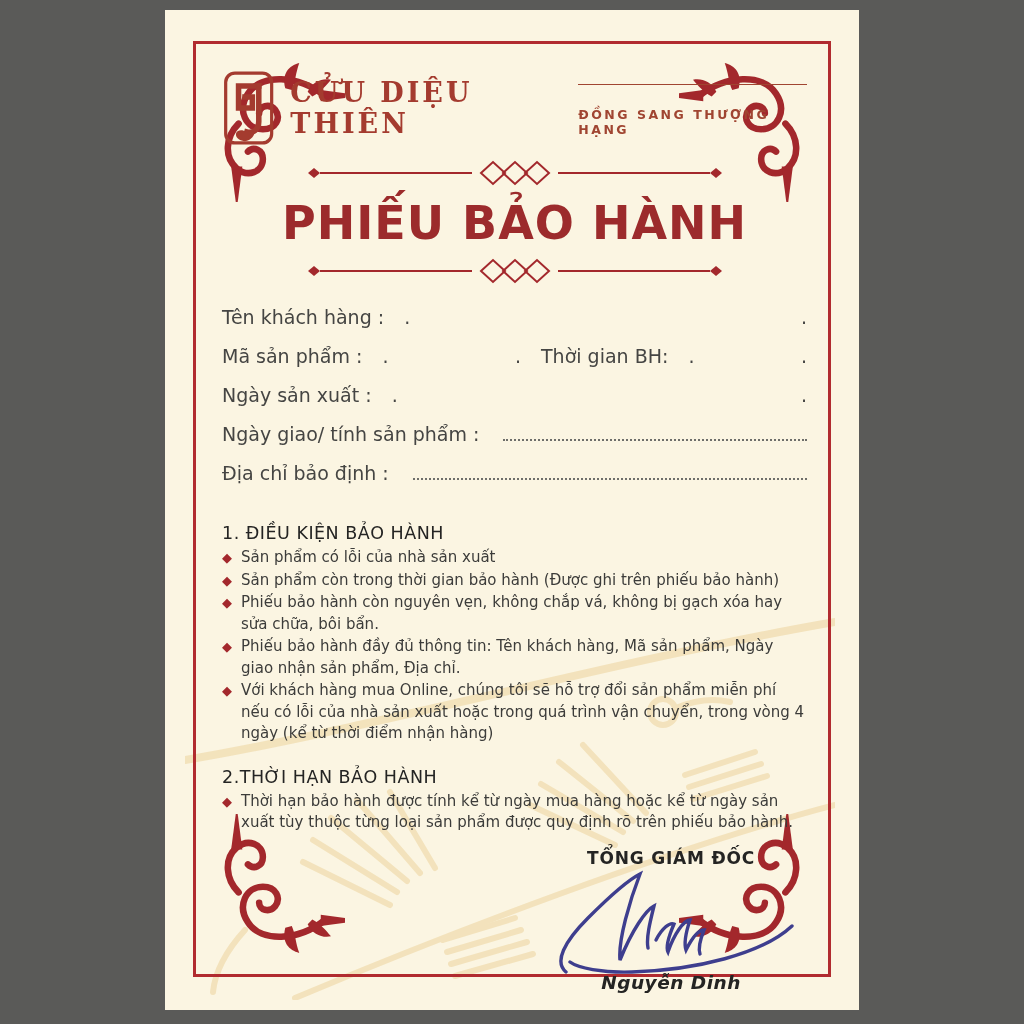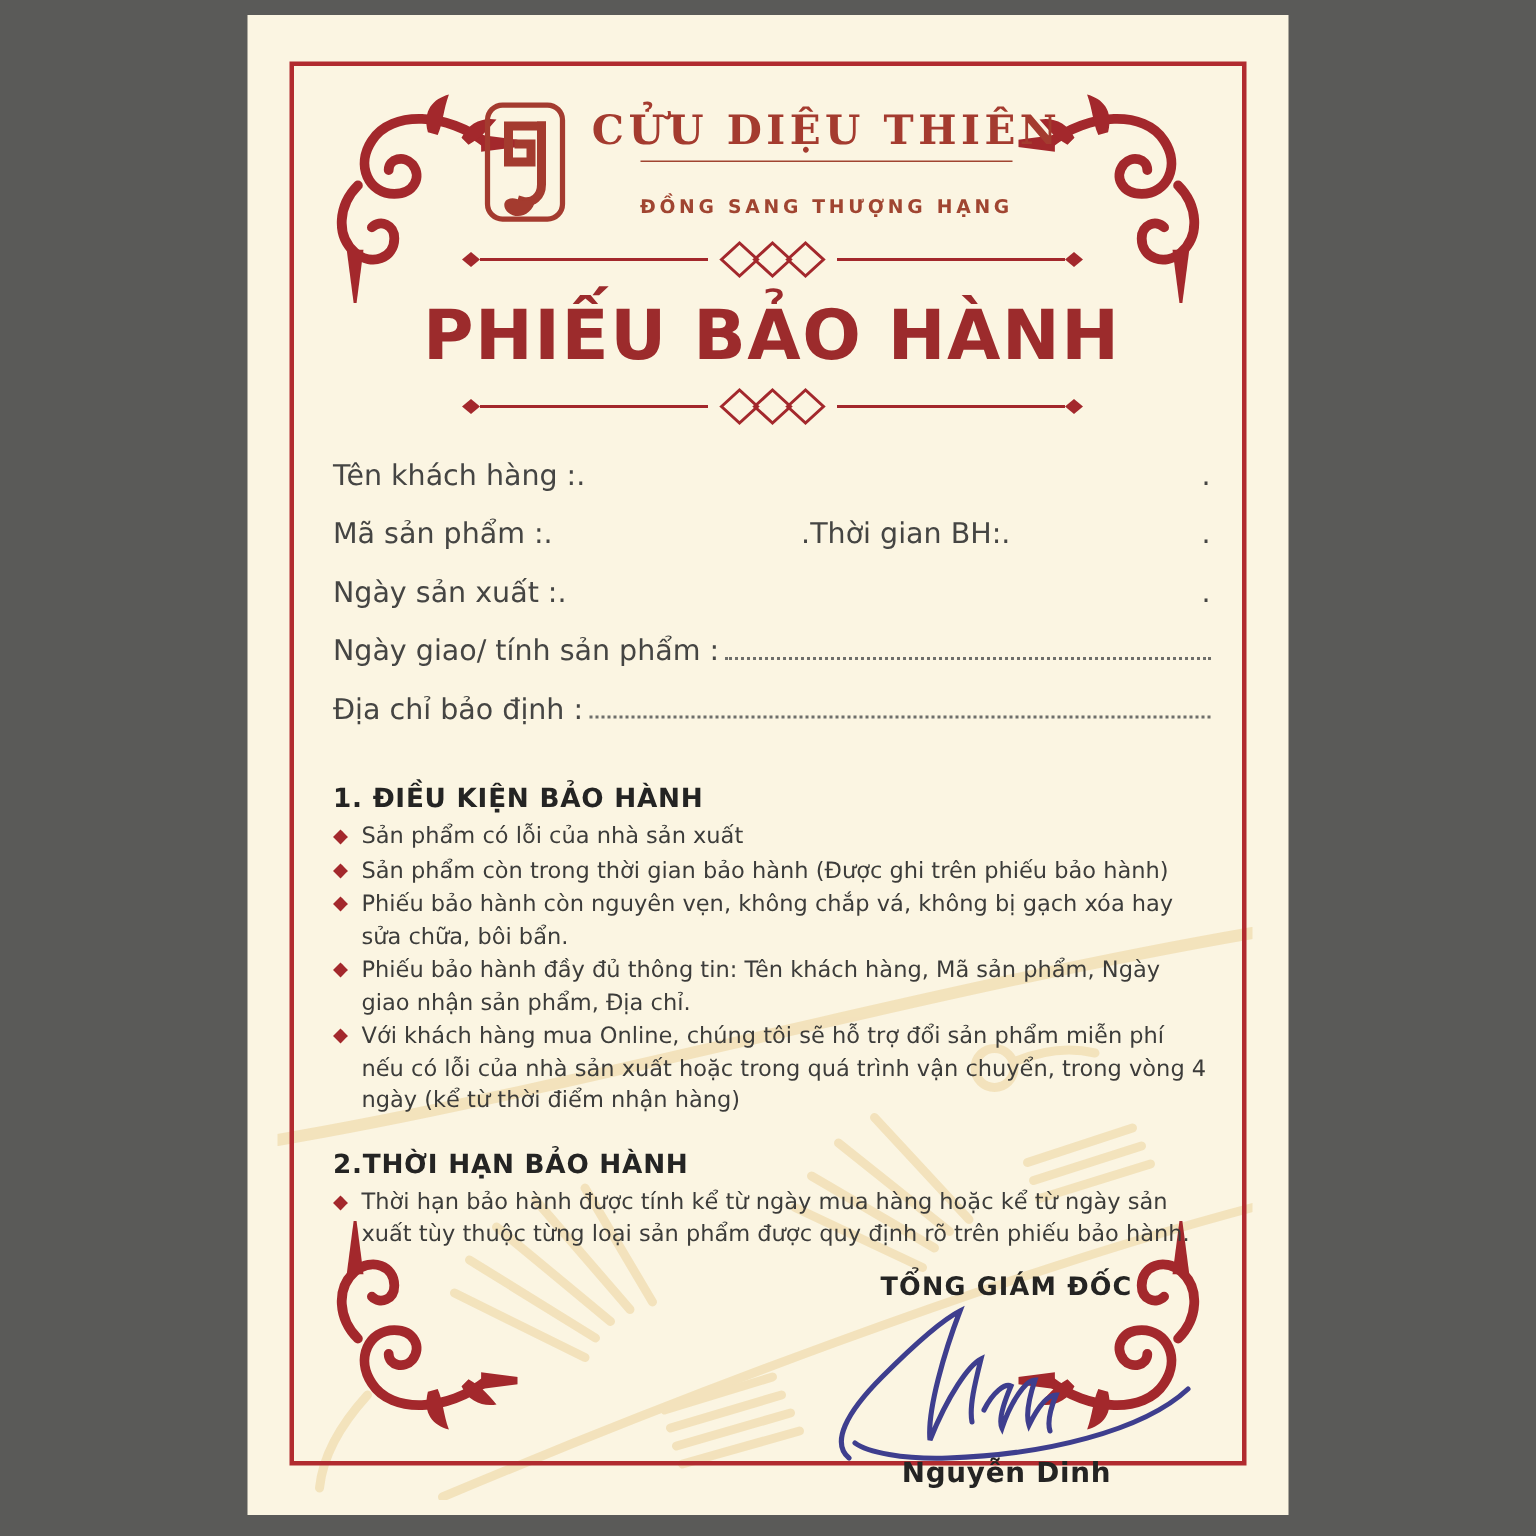--- a/index.html
+++ b/index.html
@@ -21,59 +21,59 @@
   .corner{position:absolute;width:140px;height:140px;}
   .corner.tl{left:40px;top:52px;}
   .corner.tr{right:40px;top:52px;transform:scaleX(-1);}
   .corner.bl{left:40px;bottom:56px;transform:scaleY(-1);}
   .corner.br{right:40px;bottom:56px;transform:scale(-1,-1);}
 
   .content{position:absolute;left:57px;right:52px;top:44px;}
 
   
   .logo-row{display:flex;justify-content:center;align-items:center;gap:15px;margin-top:10px;height:88px;}
-  .brand-text{display:flex;flex-direction:column;align-items:center;}
+  .brand-text{display:flex;flex-direction:row;align-items:center;}
   .brand-name{
     font-size:27px;font-weight:bold;color:#a43b2f;letter-spacing:3px;
     font-family:"DejaVu Serif","Liberation Serif",serif;
   }
   .brand-tagline{
     margin-top:4px;padding-top:22px;border-top:1.5px solid #a04531;
     font-size:12.5px;font-weight:bold;color:#a04531;letter-spacing:2.5px;
   }
 
   
   .divider{display:block;margin:8px auto 0;}
   .title{
     margin:10px 0 6px;text-align:center;
     font-size:46px;font-weight:bold;color:#9c2b2c;letter-spacing:1px;
   }
 
   
   .form{margin-top:22px;}
-  .form-row{display:flex;align-items:baseline;height:39px;font-size:19px;color:#454543;}
+  .form-row{display:flex;align-items:baseline;height:39px;font-size:19px;color:#454543;gap:20px;}
   .flabel{white-space:nowrap;}
   .gap{flex:1.3;}
   .gap2{flex:1;}
   .dot{color:#454543;}
   .leader{flex:1;border-bottom:2px dotted #6e6e6a;margin:0 0 5px 4px;}
 
   
   .sections{margin-top:14px;}
   .sec-heading{
-    font-size:17.5px;font-weight:bold;color:#242423;
+    font-size:17.5px;font-weight:normal;color:#242423;
     letter-spacing:0.5px;margin:22px 0 4px;
   }
   .bullet{display:flex;gap:9px;font-size:15px;color:#3c3c3a;line-height:21.5px;margin:1px 0;}
   .bullet .dia{color:#a3282c;font-size:13px;line-height:21.5px;flex:0 0 auto;}
 
   
   .sig-block{width:260px;margin:14px 6px 0 auto;text-align:center;}
   .sig-role{font-size:17px;font-weight:bold;color:#242423;letter-spacing:0.8px;}
-  .sig-name{font-size:18.5px;font-weight:bold;color:#242423;margin-top:-6px;letter-spacing:0.5px;}
+  .sig-name{font-size:18.5px;font-weight:bold;color:#242423;margin-top:-6px;letter-spacing:0.5px;font-style:italic;}
 </style>
 </head>
 <body>
 
 <div class="stage">
   <div class="card">
 
     <svg class="watermark" width="650" height="400" viewBox="0 0 650 400">
       <g stroke="#eed7a4" fill="none" stroke-width="6" stroke-linecap="round" opacity="0.6">
         <path d="M0,160 C180,130 430,60 650,22" stroke-width="8"></path>

